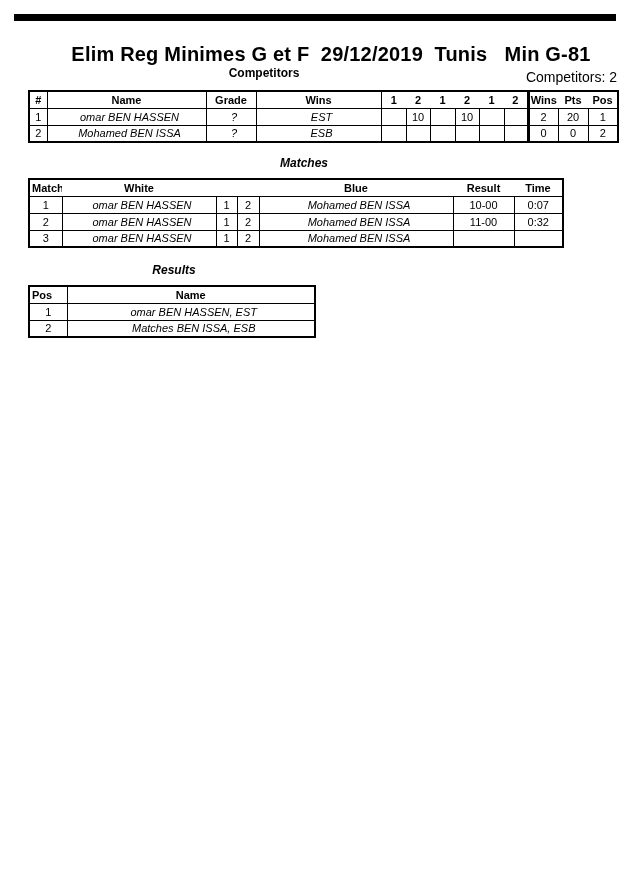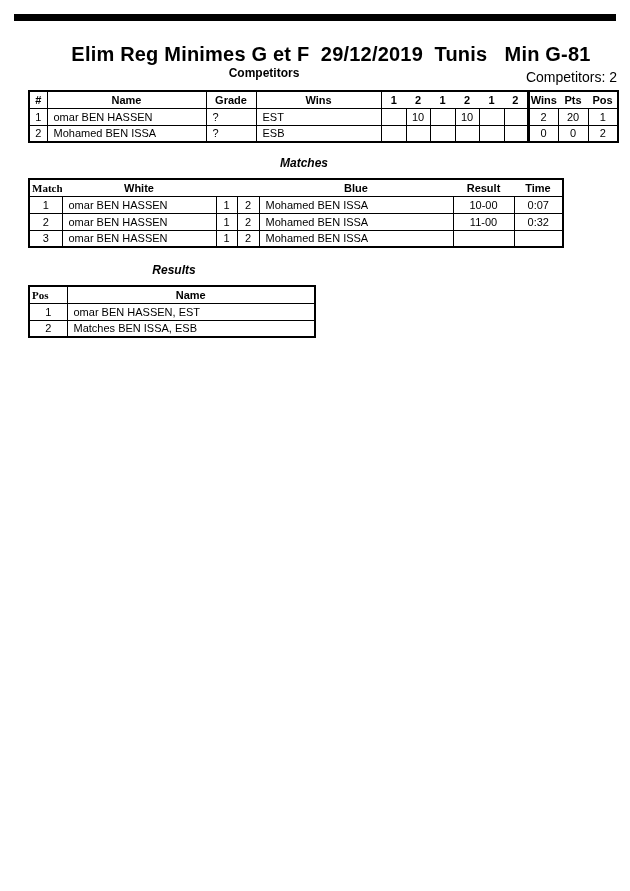--- a/index.html
+++ b/index.html
@@ -47,22 +47,22 @@
   .tbl-result { left: 28px; top: 285px; width: 286px; }
   .tbl th, .tbl td {
     height: 17px;
     padding: 0;
     vertical-align: middle;
     overflow: hidden;
     white-space: nowrap;
   }
   .tbl th { font-weight: bold; border-bottom: 1px solid #000; }
   .c { text-align: center; }
-  .l { text-align: left; padding-left: 6px !important; }
-  .hl { text-align: left; padding-left: 2px !important; font-family: Liberation Serif, serif; }
+  .l { text-align: center; padding-left: 6px !important; font-style: italic; }
+  .hl { text-align: left; padding-left: 2px !important; }
   .b-r  { border-right: 1px solid #000; }
   .grid { border: 1px solid #000; }
   .sep  { border-right: 3px solid #000 !important; }
 </style>
 </head>
 <body>
 
 <div class="topbar"></div>
 
 <div class="page-title">Elim Reg Minimes G et F  29/12/2019  Tunis   Min G-81</div>

